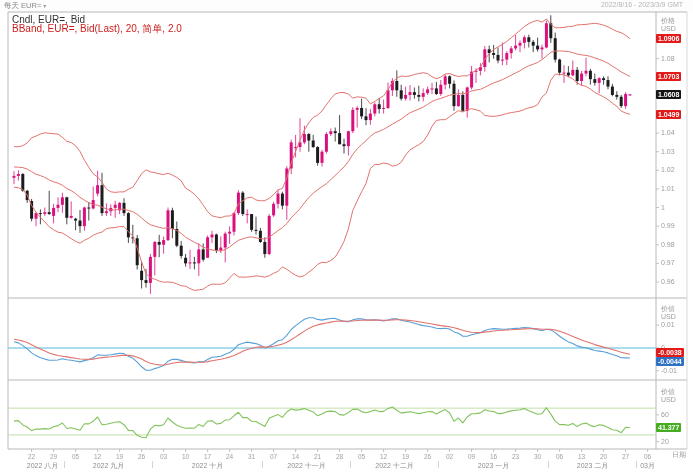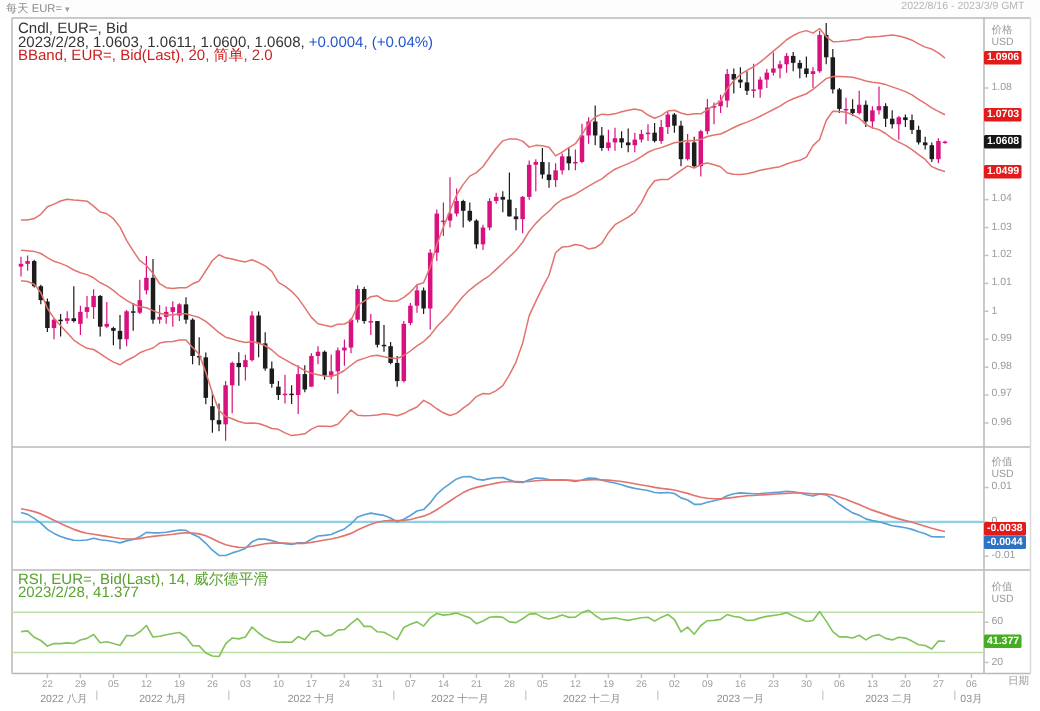--- a/index.html
+++ b/index.html
@@ -388,30 +388,24 @@
       <line x1="537.6" y1="449" x2="537.6" y2="452" stroke="#c2c2c2" stroke-width="1"></line>
       <line x1="559.6" y1="449" x2="559.6" y2="452" stroke="#c2c2c2" stroke-width="1"></line>
       <line x1="581.6" y1="449" x2="581.6" y2="452" stroke="#c2c2c2" stroke-width="1"></line>
       <line x1="603.6" y1="449" x2="603.6" y2="452" stroke="#c2c2c2" stroke-width="1"></line>
       <line x1="625.6" y1="449" x2="625.6" y2="452" stroke="#c2c2c2" stroke-width="1"></line>
       <line x1="647.6" y1="449" x2="647.6" y2="452" stroke="#c2c2c2" stroke-width="1"></line>
     </svg>
 
   <div class="legend" style="left:12px;top:15px;">
     <div><span class="lg-black">Cndl, EUR=, Bid</span></div>
-    <div><span class="lg-black">2023/2/28, 1.0603, 1.0611, 1.0600, 1.0608,</span>
-         <span class="lg-blue">+0.0004, (+0.04%)</span></div>
     <div><span class="lg-red">BBand, EUR=, Bid(Last), 20, 简单, 2.0</span></div>
   </div>
 
 
-  <div class="legend" style="left:12px;top:382px;">
-    <div><span class="lg-green">RSI, EUR=, Bid(Last), 14, 威尔德平滑</span></div>
-    <div><span class="lg-green">2023/2/28, 41.377</span></div>
-  </div>
 
   <div id="overlay">
       <div class="ax-tick" style="left: 661px; top: 54.6623px;">1.08</div>
       <div class="ax-tick" style="left: 661px; top: 129.099px;">1.04</div>
       <div class="ax-tick" style="left: 661px; top: 147.709px;">1.03</div>
       <div class="ax-tick" style="left: 661px; top: 166.318px;">1.02</div>
       <div class="ax-tick" style="left: 661px; top: 184.927px;">1.01</div>
       <div class="ax-tick" style="left: 661px; top: 203.536px;">1</div>
       <div class="ax-tick" style="left: 661px; top: 222.146px;">0.99</div>
       <div class="ax-tick" style="left: 661px; top: 240.755px;">0.98</div>

